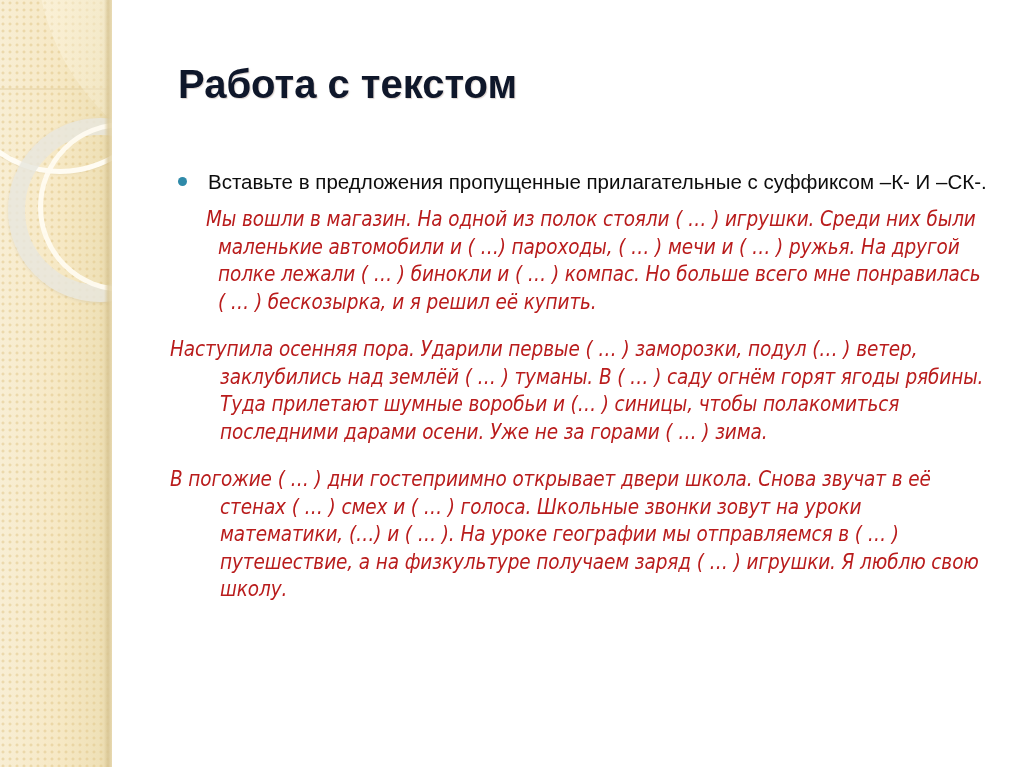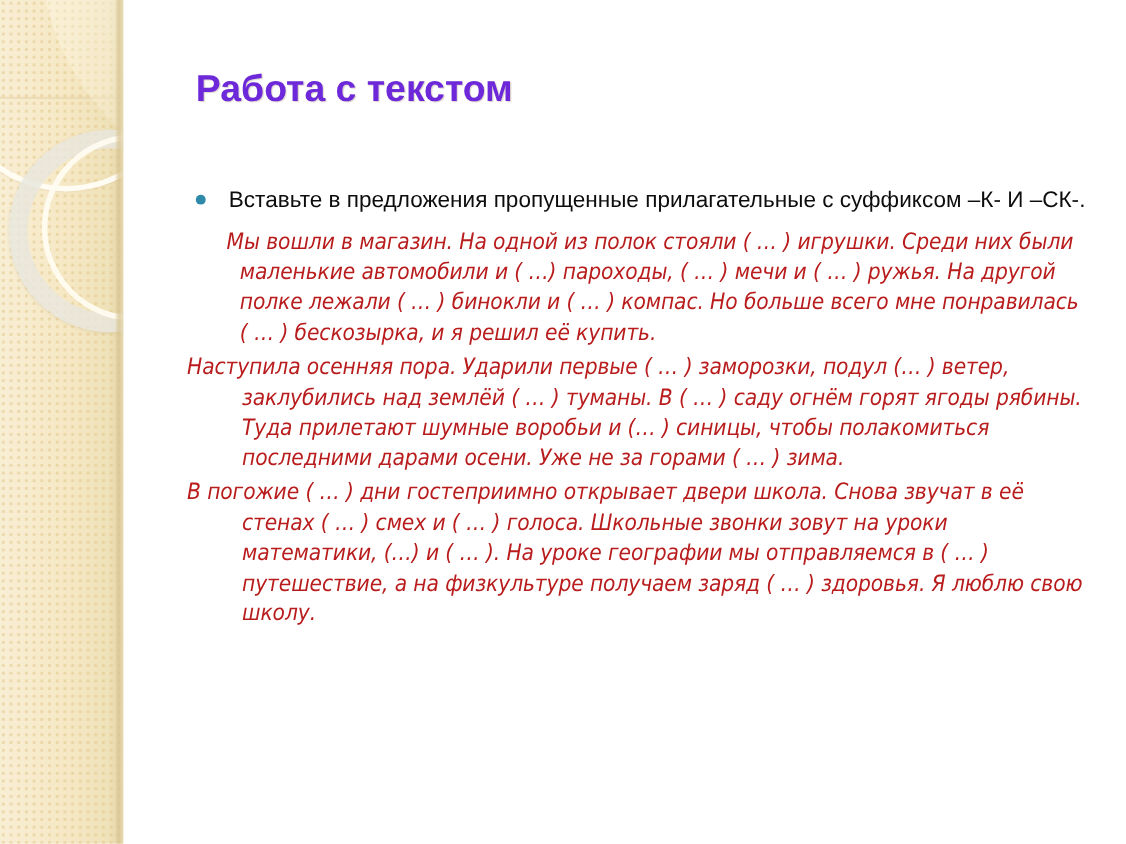--- a/index.html
+++ b/index.html
@@ -101,23 +101,23 @@
     left: 112px;
     top: 0;
     width: 912px;
     height: 767px;
   }
 
   #title {
     position: absolute;
     left: 66px;
     top: 62px;
-    font-size: 34px;
+    font-size: 40px;
     font-weight: bold;
-    color: #6d28d9;
+    color: #0f172a;
     letter-spacing: 0px;
     text-shadow: 1px 1px 1px rgba(140,110,95,0.30);
     white-space: nowrap;
   }
 
   #body-block {
     position: absolute;
     left: 58px;
     top: 169px;
     width: 820px;
@@ -147,21 +147,21 @@
     font-style: italic;
     font-size: 20.5px;
     line-height: 27.5px;
     color: #b91c1c;
     padding-left: 36px;
     text-indent: -22px;
     letter-spacing: -0.1px;
     margin: 0;
   }
   .para + .para {
-    margin-top: 4px;
+    margin-top: 20px;
   }
   #para-1 {
     padding-left: 48px;
     text-indent: -12px;
   }
   #para-2 {
     padding-left: 50px;
     text-indent: -50px;
   }
   #para-3 {
@@ -191,17 +191,17 @@
 
       <div id="instruction">
         <span id="instruction-bullet"></span>
         <span>Вставьте в предложения пропущенные прилагательные с суффиксом –К- И –СК-.</span>
       </div>
 
       <p class="para" id="para-1">Мы вошли в магазин. На одной из полок стояли ( … ) игрушки. Среди них были маленькие автомобили и ( …) пароходы, (  … ) мечи и ( … ) ружья. На другой полке лежали ( … ) бинокли и ( … ) компас. Но больше всего мне понравилась ( … ) бескозырка, и я решил её купить.</p>
 
       <p class="para" id="para-2">Наступила осенняя пора. Ударили первые ( … ) заморозки, подул (… ) ветер, заклубились над землёй ( … ) туманы. В ( … ) саду огнём горят ягоды рябины. Туда прилетают шумные воробьи и (… ) синицы, чтобы полакомиться последними дарами осени. Уже не за горами ( … ) зима.</p>
 
-      <p class="para" id="para-3">В погожие ( … ) дни гостеприимно открывает двери школа. Снова звучат в её стенах ( … ) смех и ( … ) голоса. Школьные звонки зовут на уроки математики, (…) и ( … ). На уроке географии мы отправляемся в ( … ) путешествие, а на физкультуре получаем заряд ( … ) здоровья. Я люблю свою школу.</p>
+      <p class="para" id="para-3">В погожие ( … ) дни гостеприимно открывает двери школа. Снова звучат в её стенах ( … ) смех и ( … ) голоса. Школьные звонки зовут на уроки математики, (…) и ( … ). На уроке географии мы отправляемся в ( … ) путешествие, а на физкультуре получаем заряд ( … ) игрушки. Я люблю свою школу.</p>
 
     </div>
   </div>
 </div>
 
 </body></html>

